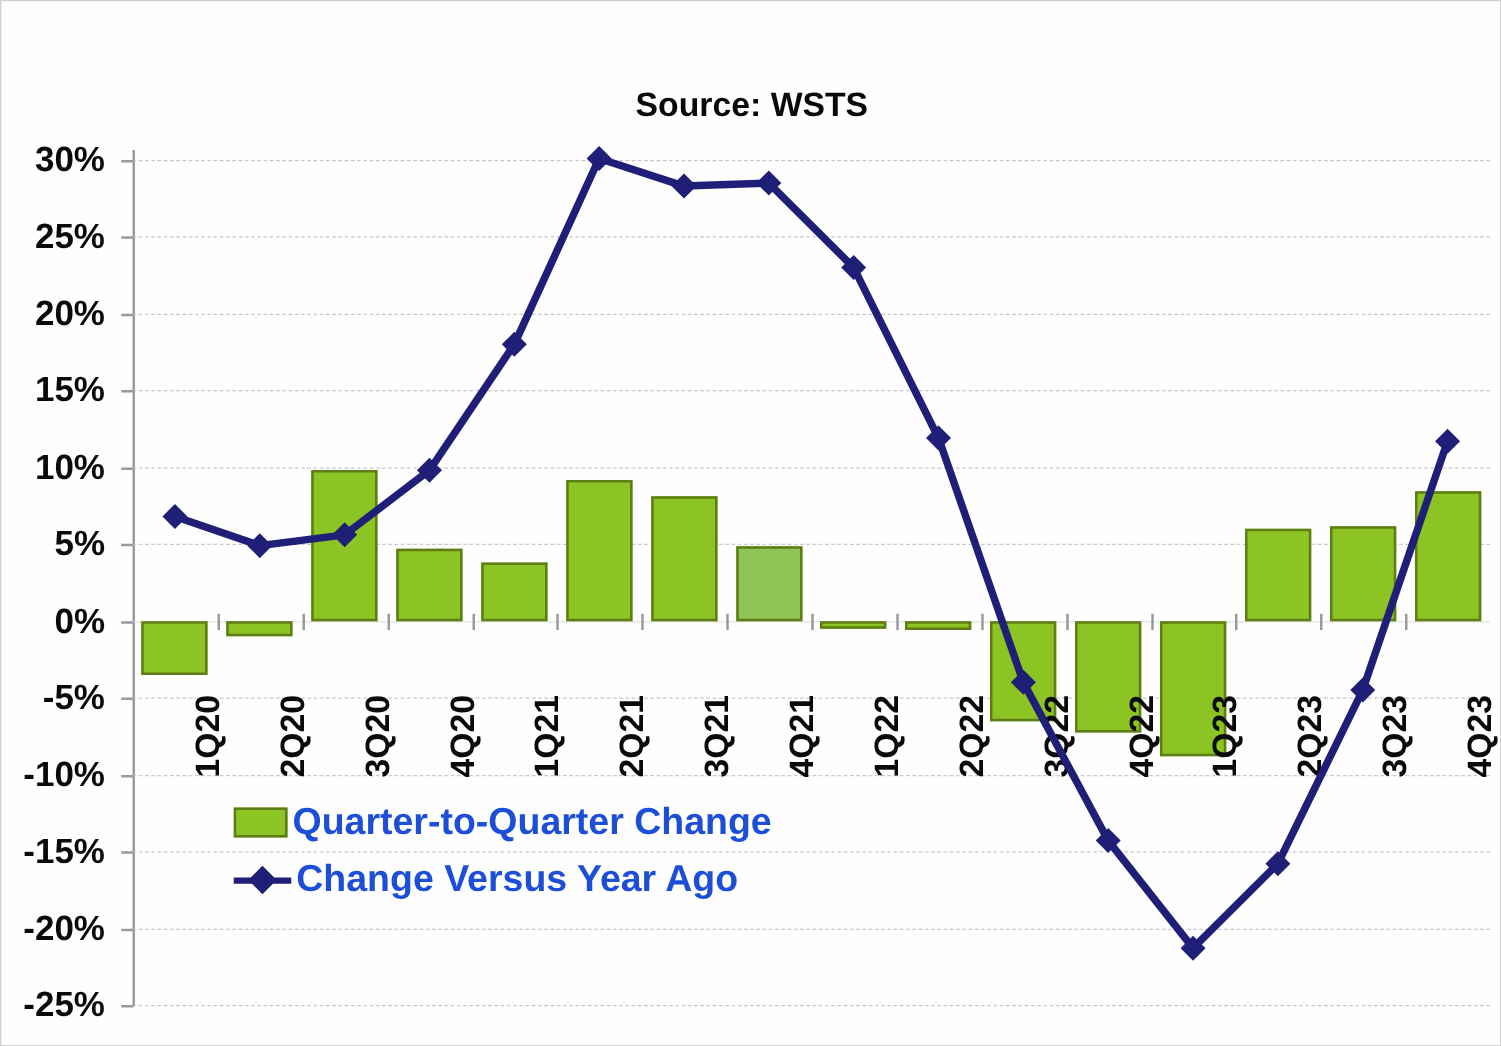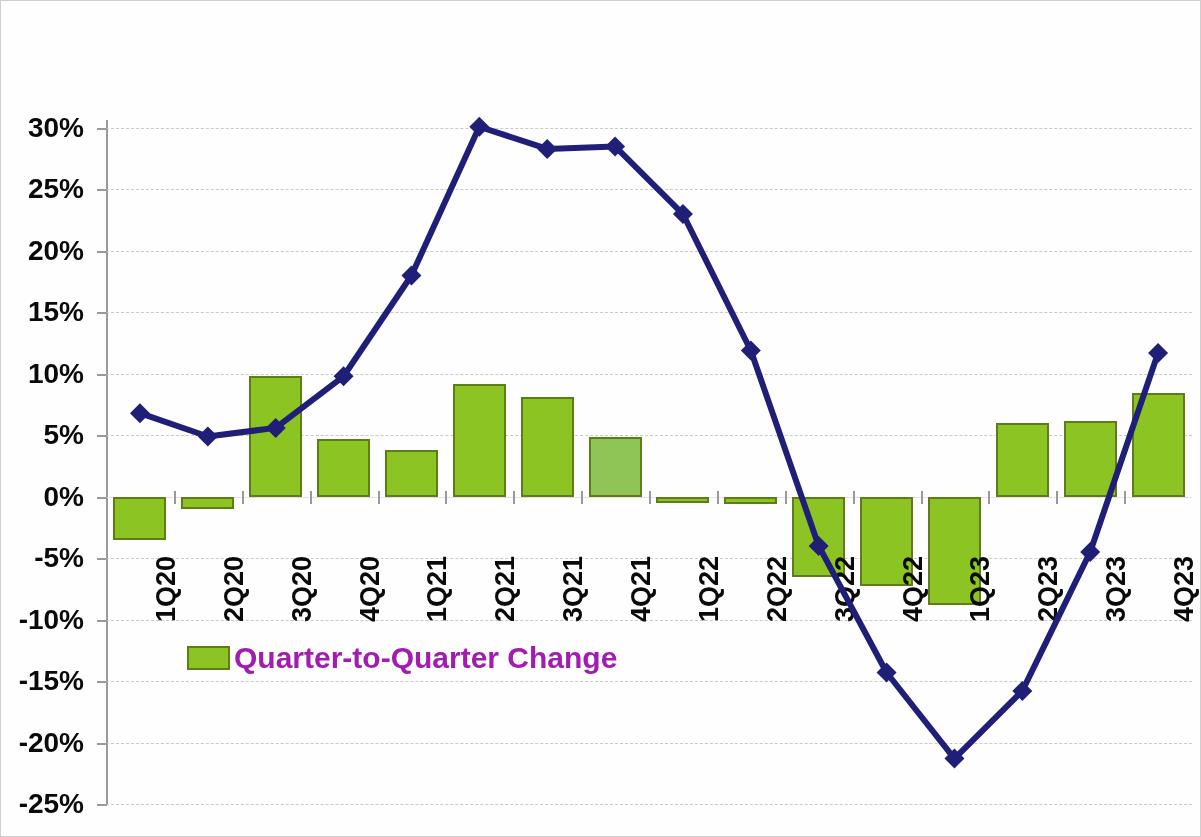--- a/index.html
+++ b/index.html
@@ -17,27 +17,28 @@
   .bar.light{background:#8FC457;}
   .xtick{position:absolute;width:0;height:13px;border-left:2px solid #9a9a9a;}
   .xlabel{position:absolute;font-size:27px;font-weight:bold;color:#0a0a0a;white-space:nowrap;transform-origin:left top;transform:rotate(-90deg);}
   #series-svg{position:absolute;left:0;top:0;width:1086px;height:676px;overflow:visible;}
   #legend{position:absolute;left:186px;top:634px;}
   .legend-row{display:flex;align-items:center;height:46px;}
   .legend-swatch{width:43px;height:24px;background:#8CC424;border:2px solid #5f7d16;box-sizing:border-box;margin-right:4px;}
   .legend-line{width:46px;height:24px;position:relative;margin-right:4px;}
   .legend-line .ll{position:absolute;left:0;top:10px;width:46px;height:5px;background:#1F1F78;}
   .legend-line .ld{position:absolute;left:15px;top:4px;width:16px;height:16px;background:#1F1F78;transform:rotate(45deg);}
-  .legend-text{font-size:30px;font-weight:bold;color:#a21caf;white-space:nowrap;}
+  .legend-text{font-size:30px;font-weight:bold;color:#1d4ed8;white-space:nowrap;}
 </style>
 </head>
 <body>
 
 <div id="frame">
 
+  <div id="subtitle">Source: WSTS</div>
 
   <div id="plot">
     <div id="yaxis"></div>
     <div id="grid-layer">
         <div class="gridline" style="top: 0px;"></div>
         <div class="ymark" style="top: 0px;"></div>
         <div class="gridline" style="top: 61.4545px;"></div>
         <div class="ymark" style="top: 61.4545px;"></div>
         <div class="gridline" style="top: 122.909px;"></div>
         <div class="ymark" style="top: 122.909px;"></div>
@@ -146,15 +147,22 @@
         <path d="M 984.1875 414.03636363636366 L 994.1875 424.03636363636366 L 984.1875 434.03636363636366 L 974.1875 424.03636363636366 Z" fill="#1F1F78"></path>
         <path d="M 1052.0625 214.92363636363638 L 1062.0625 224.92363636363638 L 1052.0625 234.92363636363638 L 1042.0625 224.92363636363638 Z" fill="#1F1F78"></path>
       </svg>
   </div>
 
   <div id="legend">
     <div class="legend-row">
       <span class="legend-swatch"></span>
       <span class="legend-text">Quarter-to-Quarter Change</span>
     </div>
+    <div class="legend-row">
+      <span class="legend-line">
+          <span class="ll"></span>
+          <span class="ld"></span>
+        </span>
+      <span class="legend-text">Change Versus Year Ago</span>
+    </div>
   </div>
 
 </div>
 
 </body></html>

